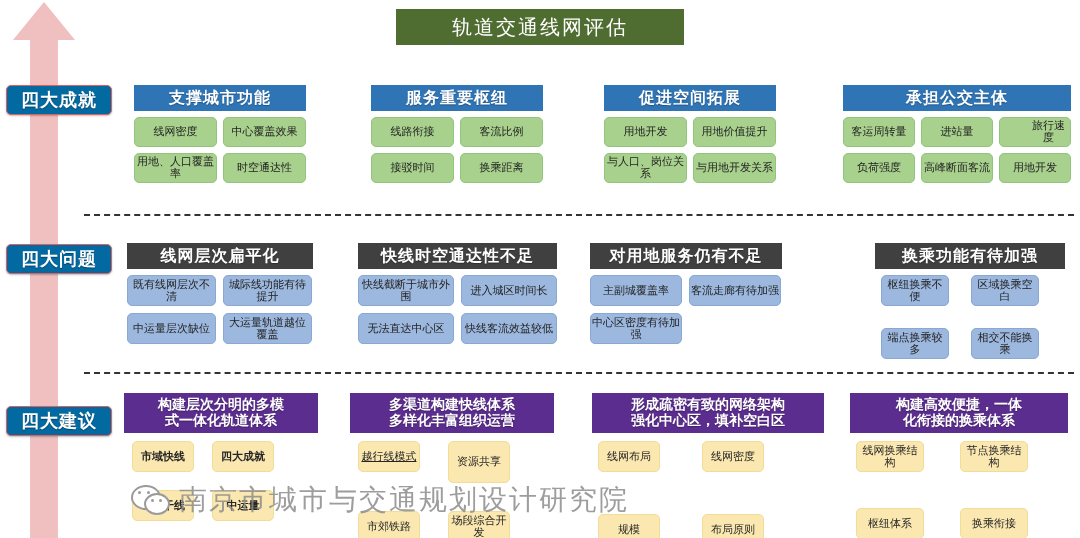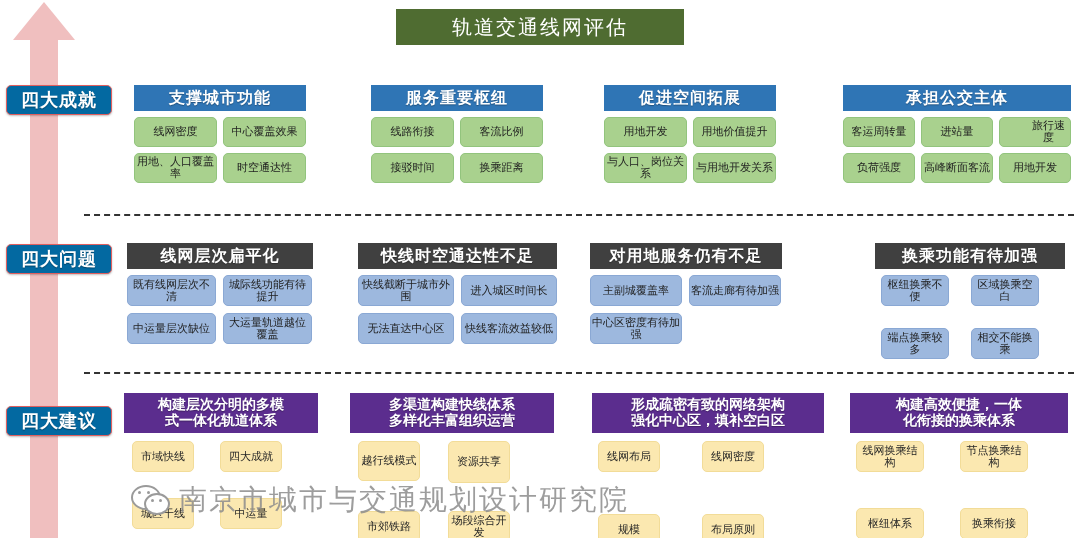--- a/index.html
+++ b/index.html
@@ -211,35 +211,35 @@
       <div class="cell" style="width:68px;height:31px;">端点换乘较多</div>
       <div class="cell" style="width:68px;height:31px;">相交不能换乘</div>
     </div>
   </div>
 
   <div class="group sug" style="left:124px;top:393px;width:194px;">
     <div class="group-head">
       <span>构建层次分明的多模</span>
       <span>式一体化轨道体系</span>
     </div>
-    <div class="cells" style="margin-top:8px;gap:26px;padding:0 8px;">
+    <div class="cells" style="margin-top:8px;gap:18px;padding:0 8px;font-weight:bold;">
       <div class="cell" style="width:62px;height:31px;">市域快线</div>
       <div class="cell" style="width:62px;height:31px;">四大成就</div>
       <div class="cell" style="width:62px;height:31px;">城区干线</div>
       <div class="cell" style="width:62px;height:31px;">中运量</div>
     </div>
   </div>
 
   <div class="group sug" style="left:350px;top:393px;width:204px;">
     <div class="group-head">
       <span>多渠道构建快线体系</span>
       <span>多样化丰富组织运营</span>
     </div>
     <div class="cells" style="margin-top:8px;gap:28px;padding:0 8px;">
-      <div class="cell" style="width:62px;height:40px;">越行线模式</div>
+      <div class="cell" style="width:62px;height:31px;text-decoration:underline;">越行线模式</div>
       <div class="cell" style="width:62px;height:42px;">资源共享</div>
       <div class="cell" style="width:62px;height:31px;">市郊铁路</div>
       <div class="cell" style="width:62px;height:31px;">场段综合开发</div>
     </div>
   </div>
 
   <div class="group sug" style="left:592px;top:393px;width:232px;">
     <div class="group-head">
       <span>形成疏密有致的网络架构</span>
       <span>强化中心区，填补空白区</span>

